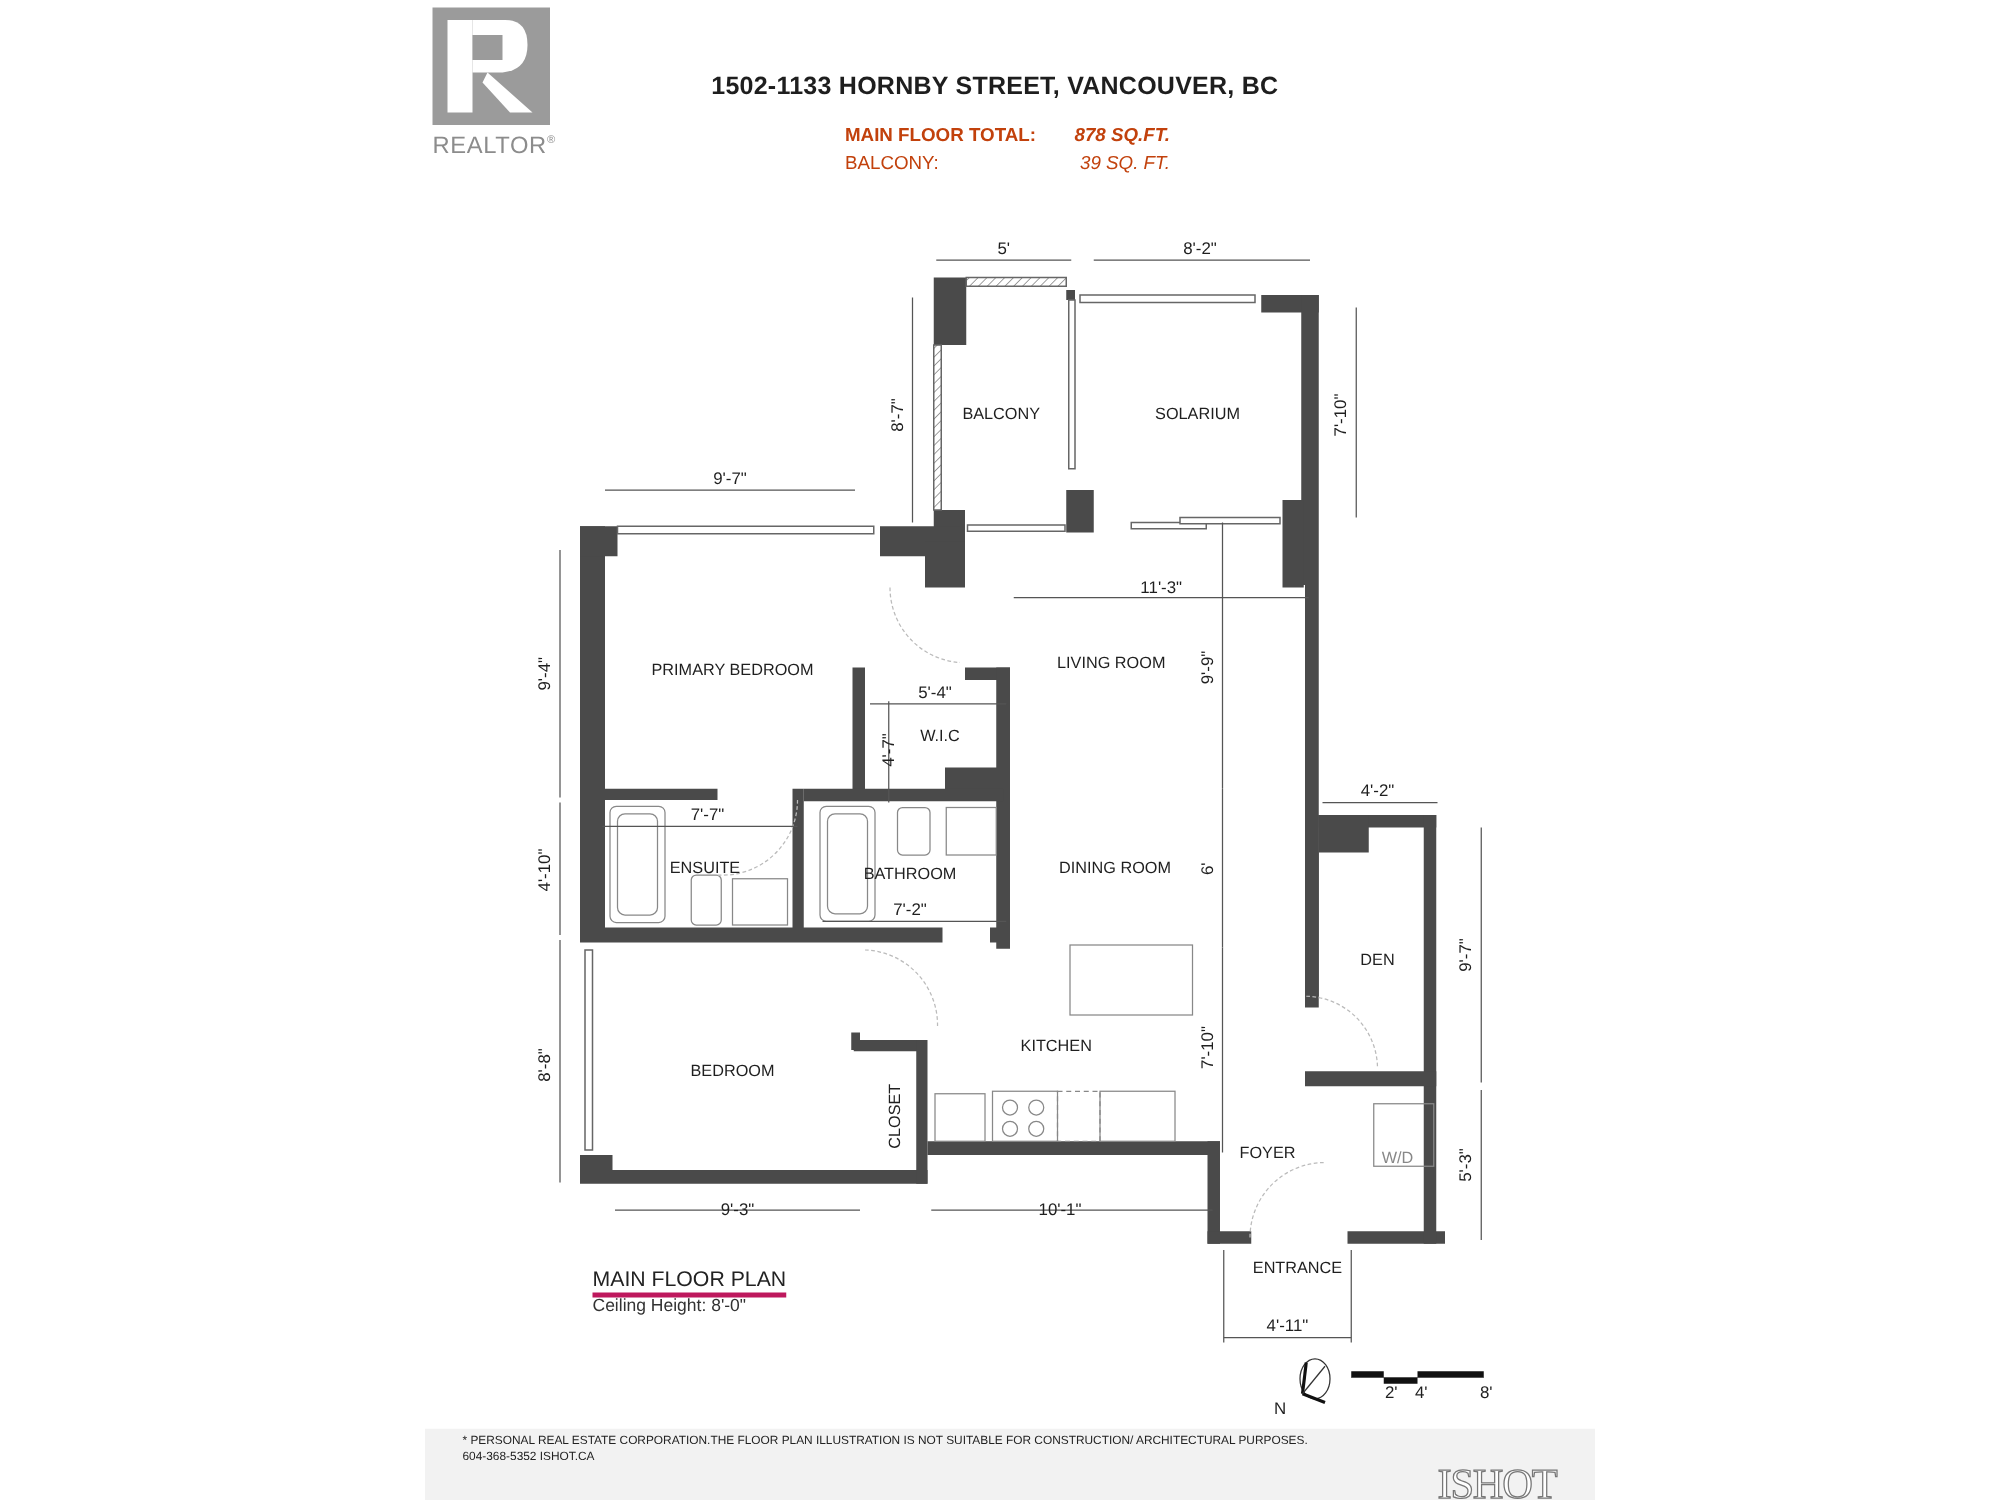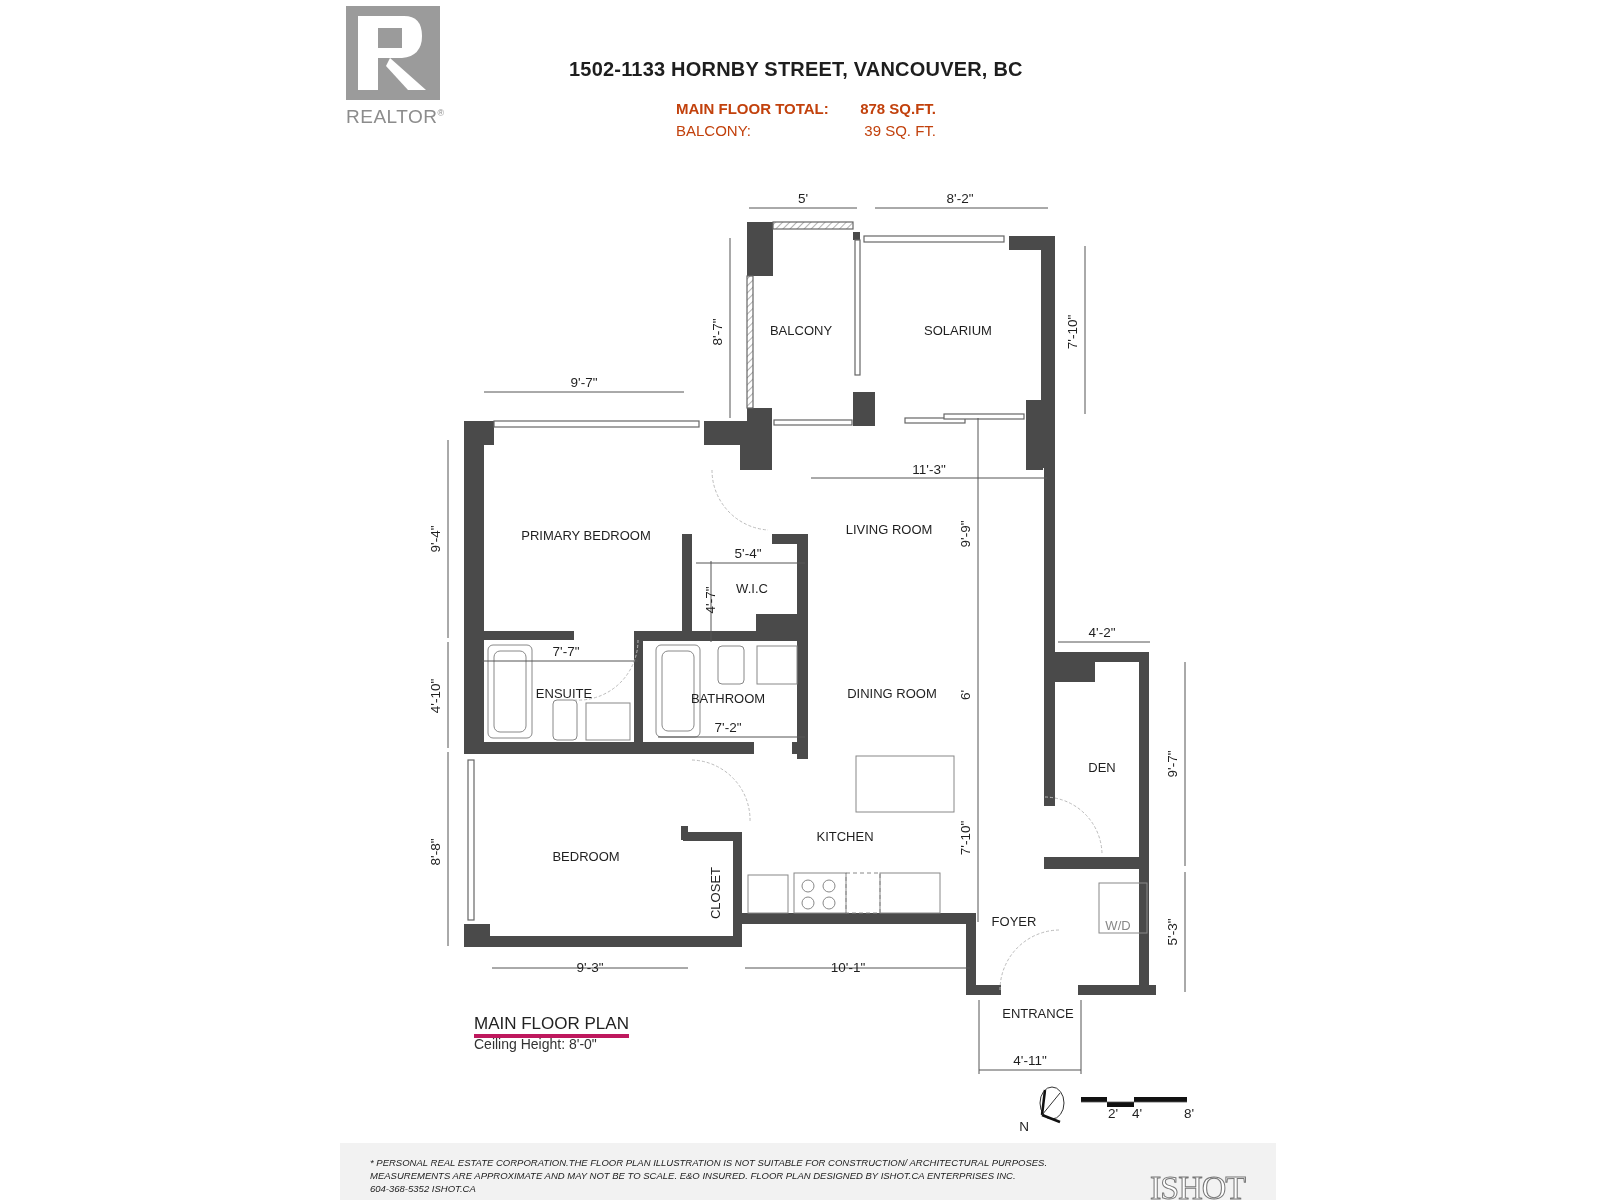--- a/index.html
+++ b/index.html
@@ -5,29 +5,29 @@
   html,body{margin:0;padding:0;background:#ffffff;}
   body{width:1600px;height:1200px;position:relative;overflow:hidden;font-family:"Liberation Sans",sans-serif;color:#1a1a1a;}
   .logo{position:absolute;left:346px;top:6px;width:96px;height:126px;text-align:center;}
   .logo-box{position:absolute;left:0;top:0;width:94px;height:94px;background:#9b9b9b;}
   .logo-text{position:absolute;left:0;top:100px;font-size:19px;letter-spacing:0.5px;color:#8c8c8c;}
   .logo-text sup{font-size:9px;}
   .title{position:absolute;left:569px;top:58px;font-size:20px;font-weight:bold;color:#1e1e1e;letter-spacing:0.2px;text-align:right;}
   .stats{position:absolute;left:676px;top:100px;font-size:15px;color:#c2410c;}
   .stats .row{height:22px;position:relative;width:260px;}
   .stats .lab{position:absolute;left:0;}
-  .stats .val{position:absolute;right:0;}
+  .stats .val{position:absolute;right:0;font-style:italic;}
   .stats .row.main .lab,.stats .row.main .val{font-weight:bold;}
   svg.plan{position:absolute;left:0;top:0;}
   .room-label{font-family:"Liberation Sans",sans-serif;font-size:13px;fill:#1f1f1f;}
   .dim{font-family:"Liberation Sans",sans-serif;font-size:13.5px;fill:#1f1f1f;}
   .plan-title{position:absolute;left:474px;top:1014px;font-size:17px;color:#222;border-bottom:4px solid #be185d;padding-bottom:0px;line-height:20px;}
   .plan-sub{position:absolute;left:474px;top:1036px;font-size:14px;color:#333;}
   .footer{position:absolute;left:340px;top:1143px;width:936px;height:57px;background:#f2f2f2;}
-  .footer-text{position:absolute;left:30px;top:13px;font-size:9.5px;line-height:13px;color:#222;width:700px;font-style:italic;}
+  .footer-text{position:absolute;left:30px;top:3px;font-size:9.5px;line-height:13px;color:#222;width:700px;}
   .footer-logo{position:absolute;left:810px;top:10px;font-family:"Liberation Serif",serif;font-size:34px;color:#fff;-webkit-text-stroke:1px #777;letter-spacing:-1px;margin-top:16px;}
 </style>
 </head>
 <body>
 
 <div class="logo">
   <div class="logo-box">
     <svg width="94" height="94" viewBox="0 0 94 94">
       <rect x="12" y="10" width="20" height="74" fill="#fff"></rect>
       <path d="M32 10 H58 Q76 10 76 30 Q76 50 56 52 H32 Z" fill="#fff"></path>
@@ -229,17 +229,16 @@
   <text class="dim" x="1137" y="1118" text-anchor="middle">4'</text>
   <text class="dim" x="1189" y="1118" text-anchor="middle">8'</text>
 </svg>
 
 <div class="plan-title">MAIN FLOOR PLAN</div>
 <div class="plan-sub">Ceiling Height: 8'-0"</div>
 
 <div class="footer">
   <div class="footer-text">
     <div>* PERSONAL REAL ESTATE CORPORATION.THE FLOOR PLAN ILLUSTRATION IS NOT SUITABLE FOR CONSTRUCTION/ ARCHITECTURAL PURPOSES.</div>
-    <div>MEASUREMENTS ARE APPROXIMATE AND MAY NOT BE TO SCALE. E&amp;O INSURED. FLOOR PLAN DESIGNED BY ISHOT.CA ENTERPRISES INC.</div>
     <div>604-368-5352  ISHOT.CA</div>
   </div>
   <div class="footer-logo">ISHOT</div>
 </div>
 
 </body></html>

